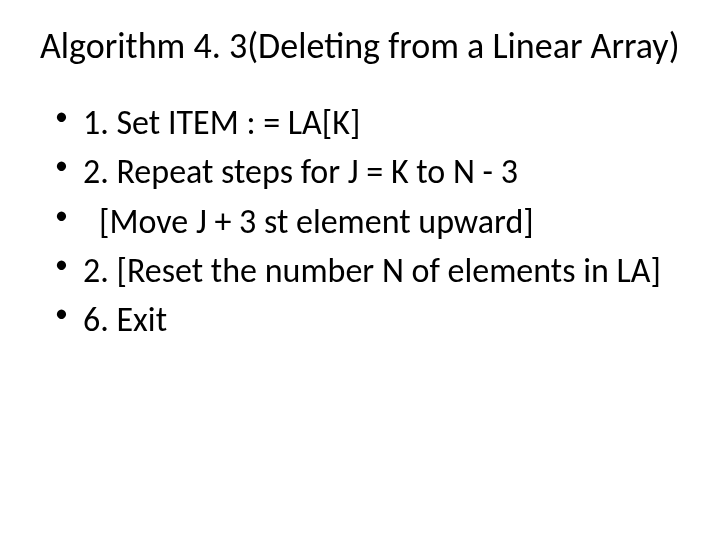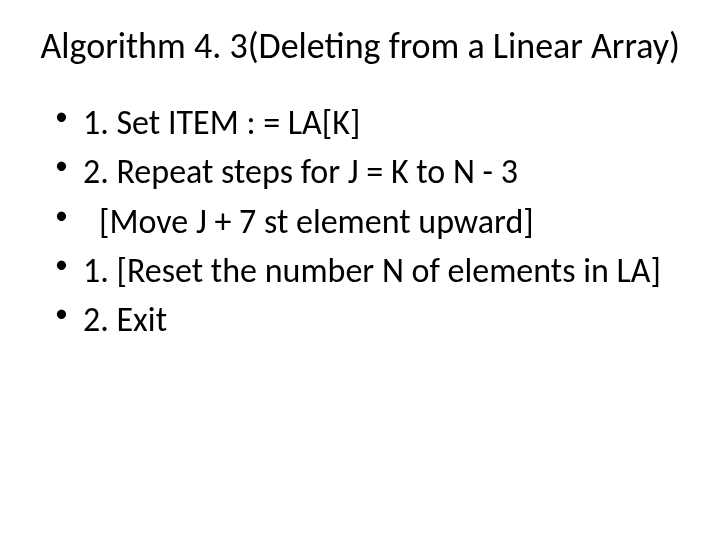--- a/index.html
+++ b/index.html
@@ -11,21 +11,21 @@
       width: 720px;
       height: 540px;
       background: #ffffff;
       font-family: Calibri, "Segoe UI", Arial, sans-serif;
       color: #000000;
       padding: 20px 40px;
     }
     .title {
       font-size: 36px;
       font-weight: 400;
-      text-align: right;
+      text-align: left;
       line-height: 1.2;
       margin-bottom: 30px;
       margin-top: 5px;
     }
     .bullet-list {
       list-style: none;
       padding-left: 15px;
     }
     .bullet-item {
       font-size: 34px;
@@ -59,21 +59,21 @@
 <h1 class="title">Algorithm 4. 3(Deleting from a Linear Array)</h1>
 
 <ul class="bullet-list">
   <li class="bullet-item">
     <span>1. Set ITEM : = LA[K]</span>
   </li>
   <li class="bullet-item">
     <span>2. Repeat steps for J = K to N - 3</span>
   </li>
   <li class="bullet-item">
-    <span class="indent-1">   [Move J + 7 st element upward]</span>
+    <span class="indent-1">   [Move J + 3 st element upward]</span>
   </li>
   <li class="bullet-item">
-    <span>1. [Reset the number N of elements in LA]</span>
+    <span>2. [Reset the number N of elements in LA]</span>
   </li>
   <li class="bullet-item">
-    <span>2. Exit</span>
+    <span>6. Exit</span>
   </li>
 </ul>
 
 </body></html>

